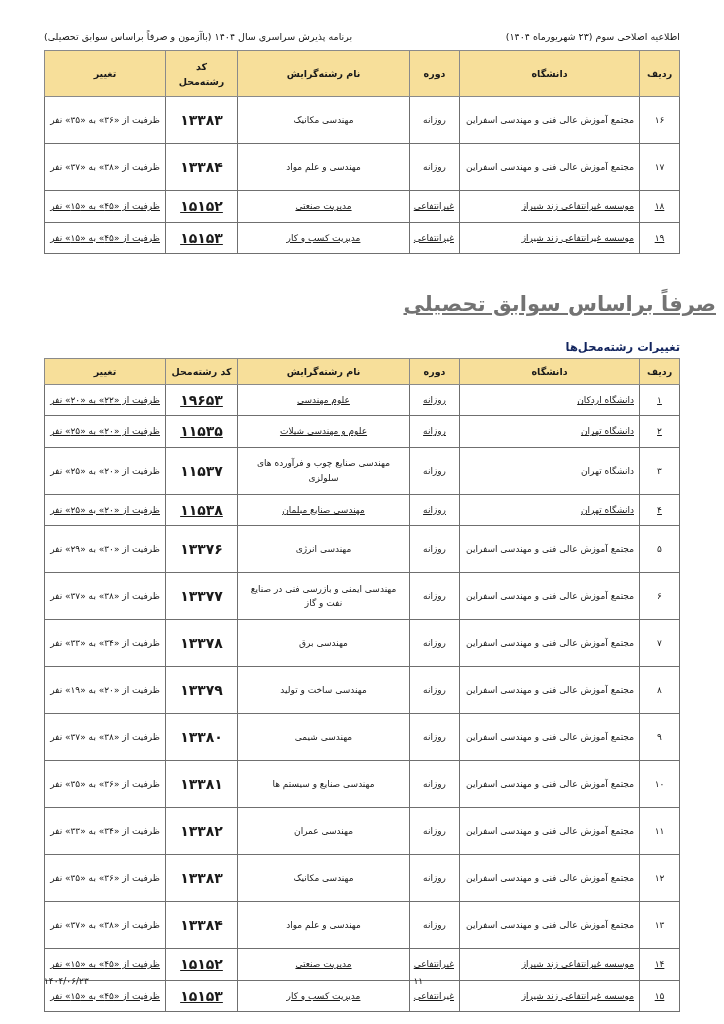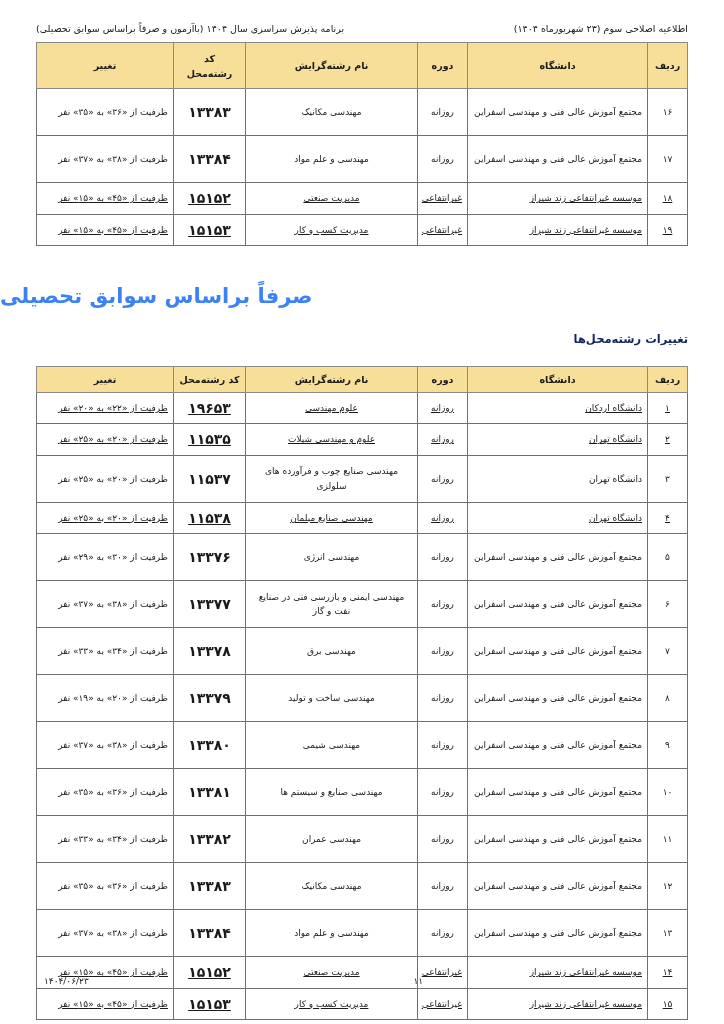--- a/index.html
+++ b/index.html
@@ -15,21 +15,21 @@
     position: relative;
     font-family: "DejaVu Sans", "Liberation Sans", sans-serif;
     color: #1a1a1a;
     direction: rtl;
     overflow: hidden;
   }
 
   .page {
     width: 724px;
     height: 1024px;
-    padding: 0;
+    padding: 8px;
     position: relative;
     background: #fff;
   }
 
   
   .doc-header {
     display: flex;
     flex-direction: row-reverse;
     justify-content: space-between;
     align-items: baseline;
@@ -75,33 +75,34 @@
   .c-reshte  { width: 172px; text-align: center; padding-right: 8px; }
   .c-code    { width: 72px;  text-align: center; font-weight: 700; font-size: 14px; }
   .c-taghir  { text-align: right; padding-right: 8px; margin-left: 15px; }
 
   
   tr.tall td { height: 47px; }
   tr.short td { height: 25px; text-decoration: underline; }
 
   
   .main-heading {
-    text-align: left;
-    color: #3b82f6;
+    text-align: right;
+    color: #737373;
     font-weight: 700;
     font-size: 21px;
     margin: 38px 0 0 0;
     letter-spacing: 0;
+    text-decoration: underline;
   }
   .sub-heading {
     text-align: right;
     color: #13255e;
     font-weight: 700;
     font-size: 11.5px;
-    margin: 24px 36px 20px 0;
+    margin: 24px 36px 4px 0;
   }
 
   
   .doc-footer {
     position: absolute;
     bottom: 38px;
     left: 8px;
     right: 0;
     padding: 0 36px;
     font-size: 9px;

